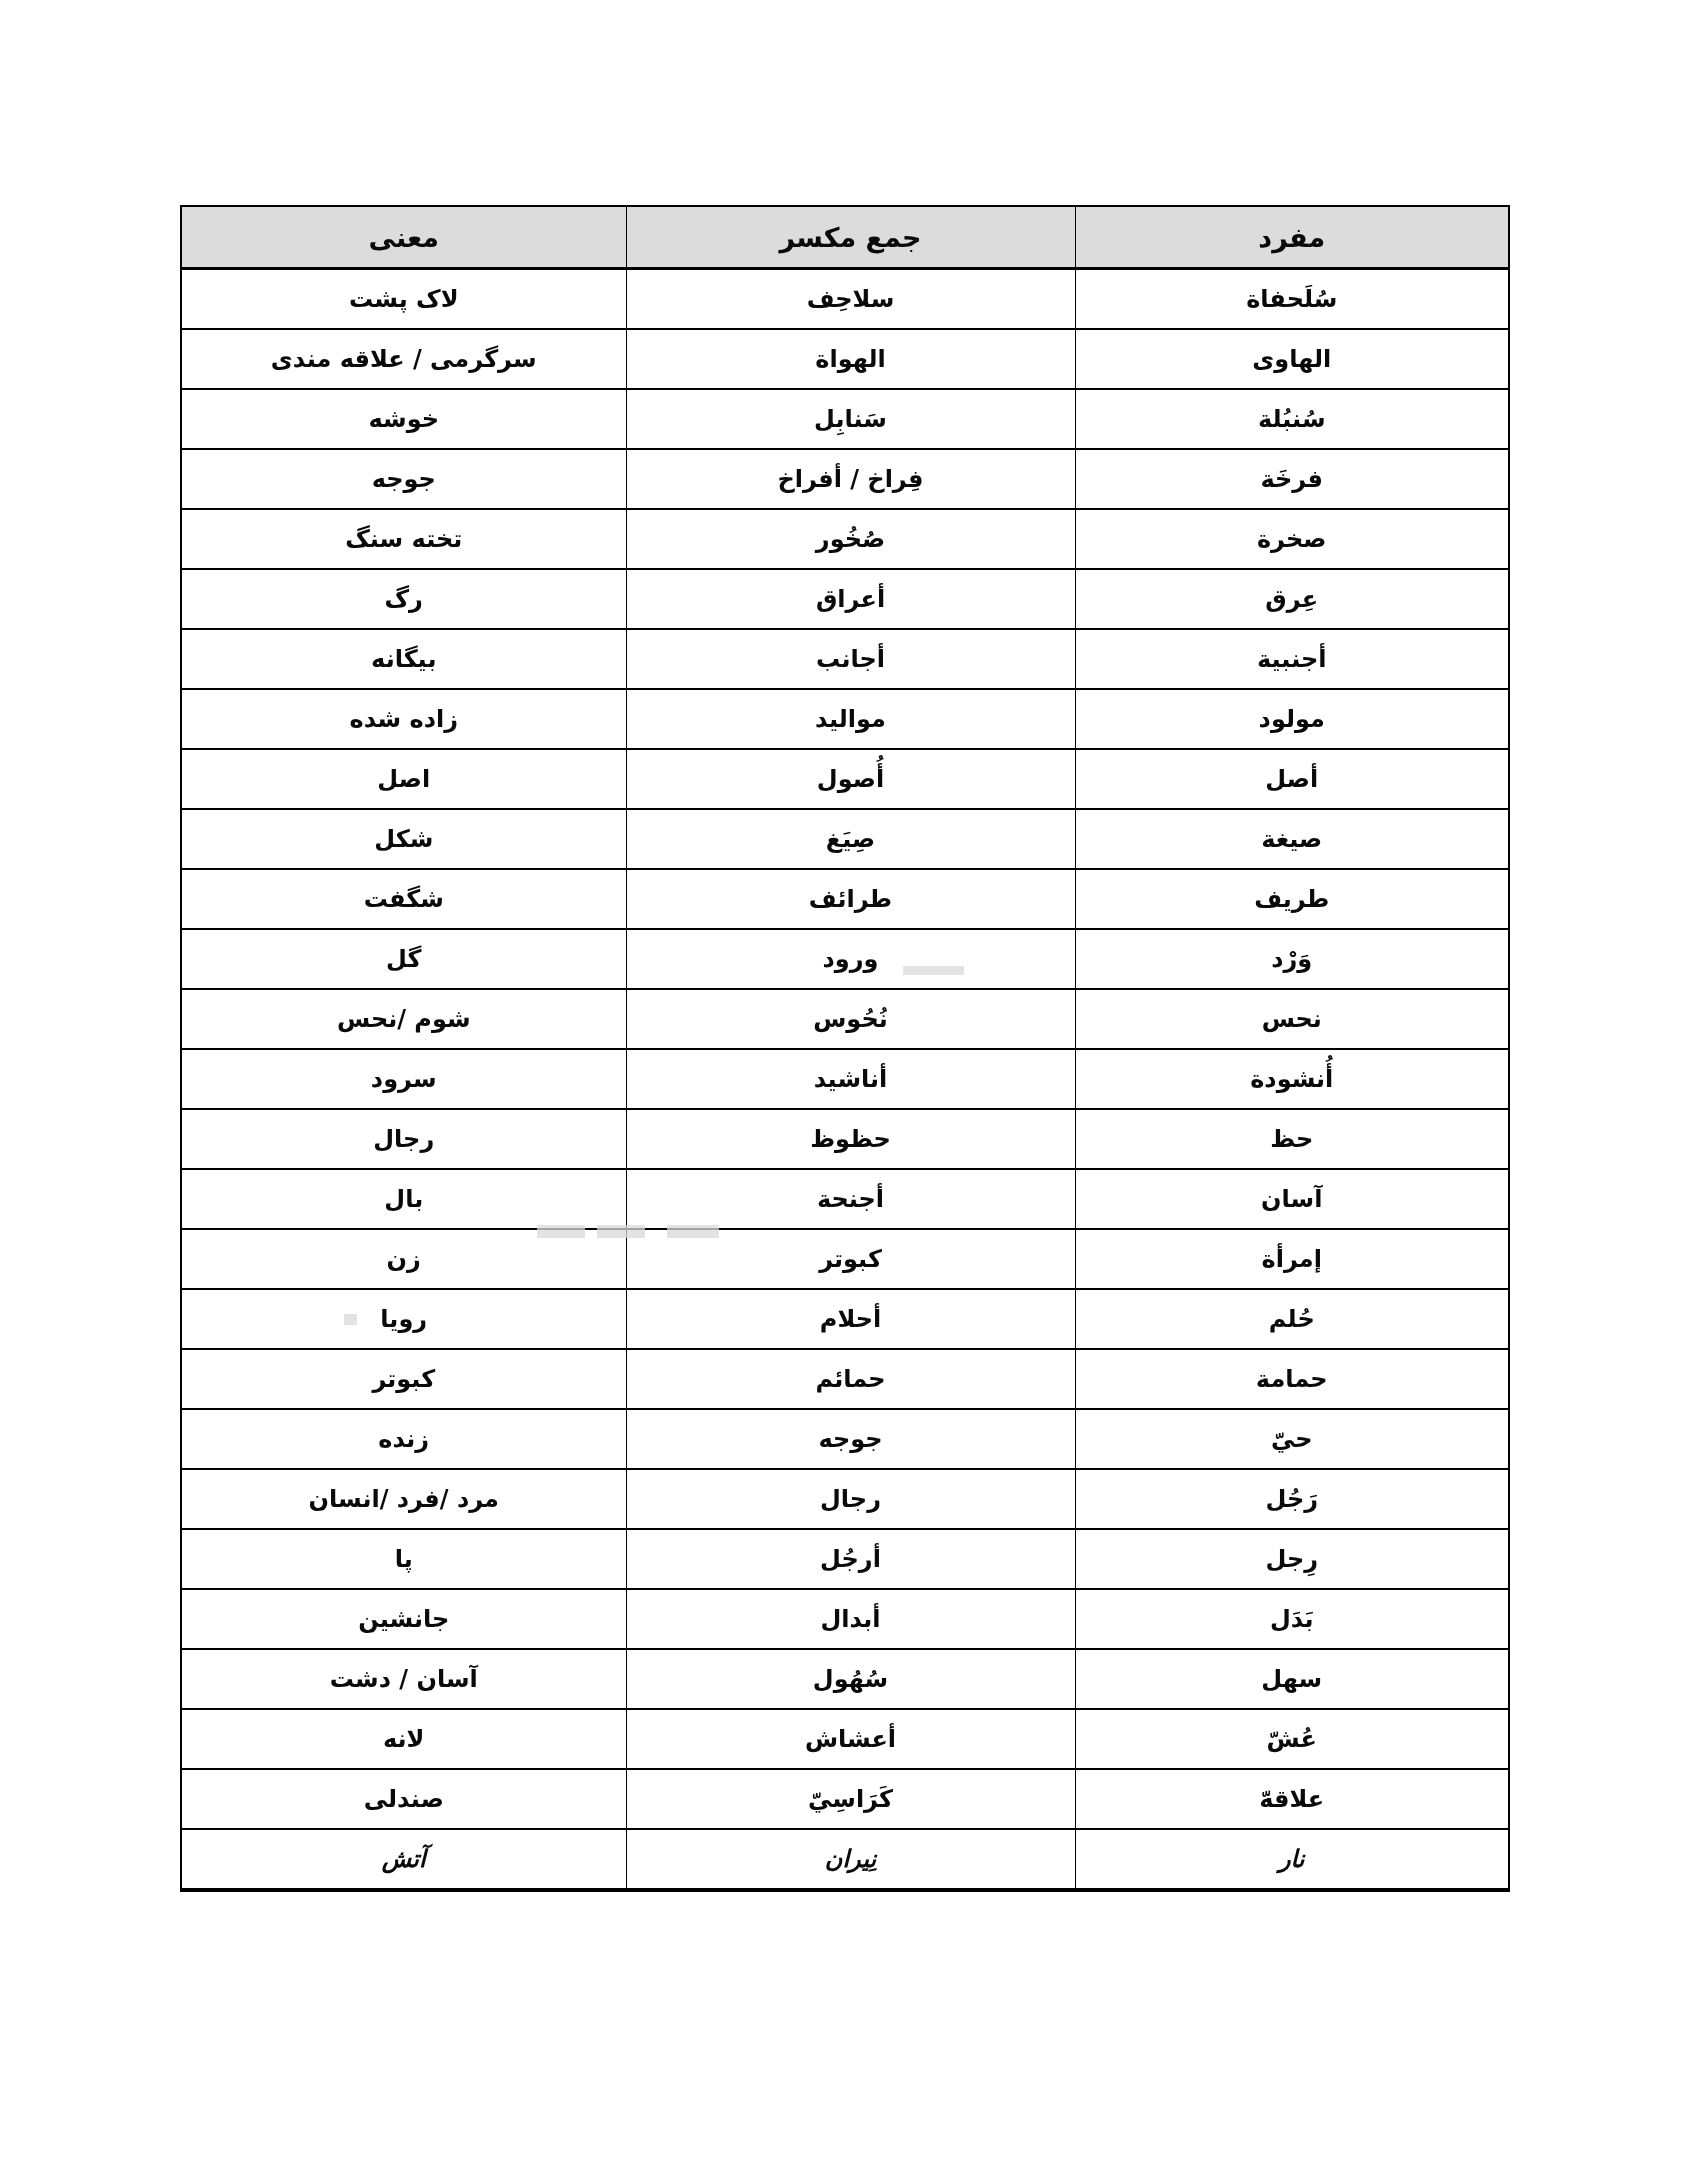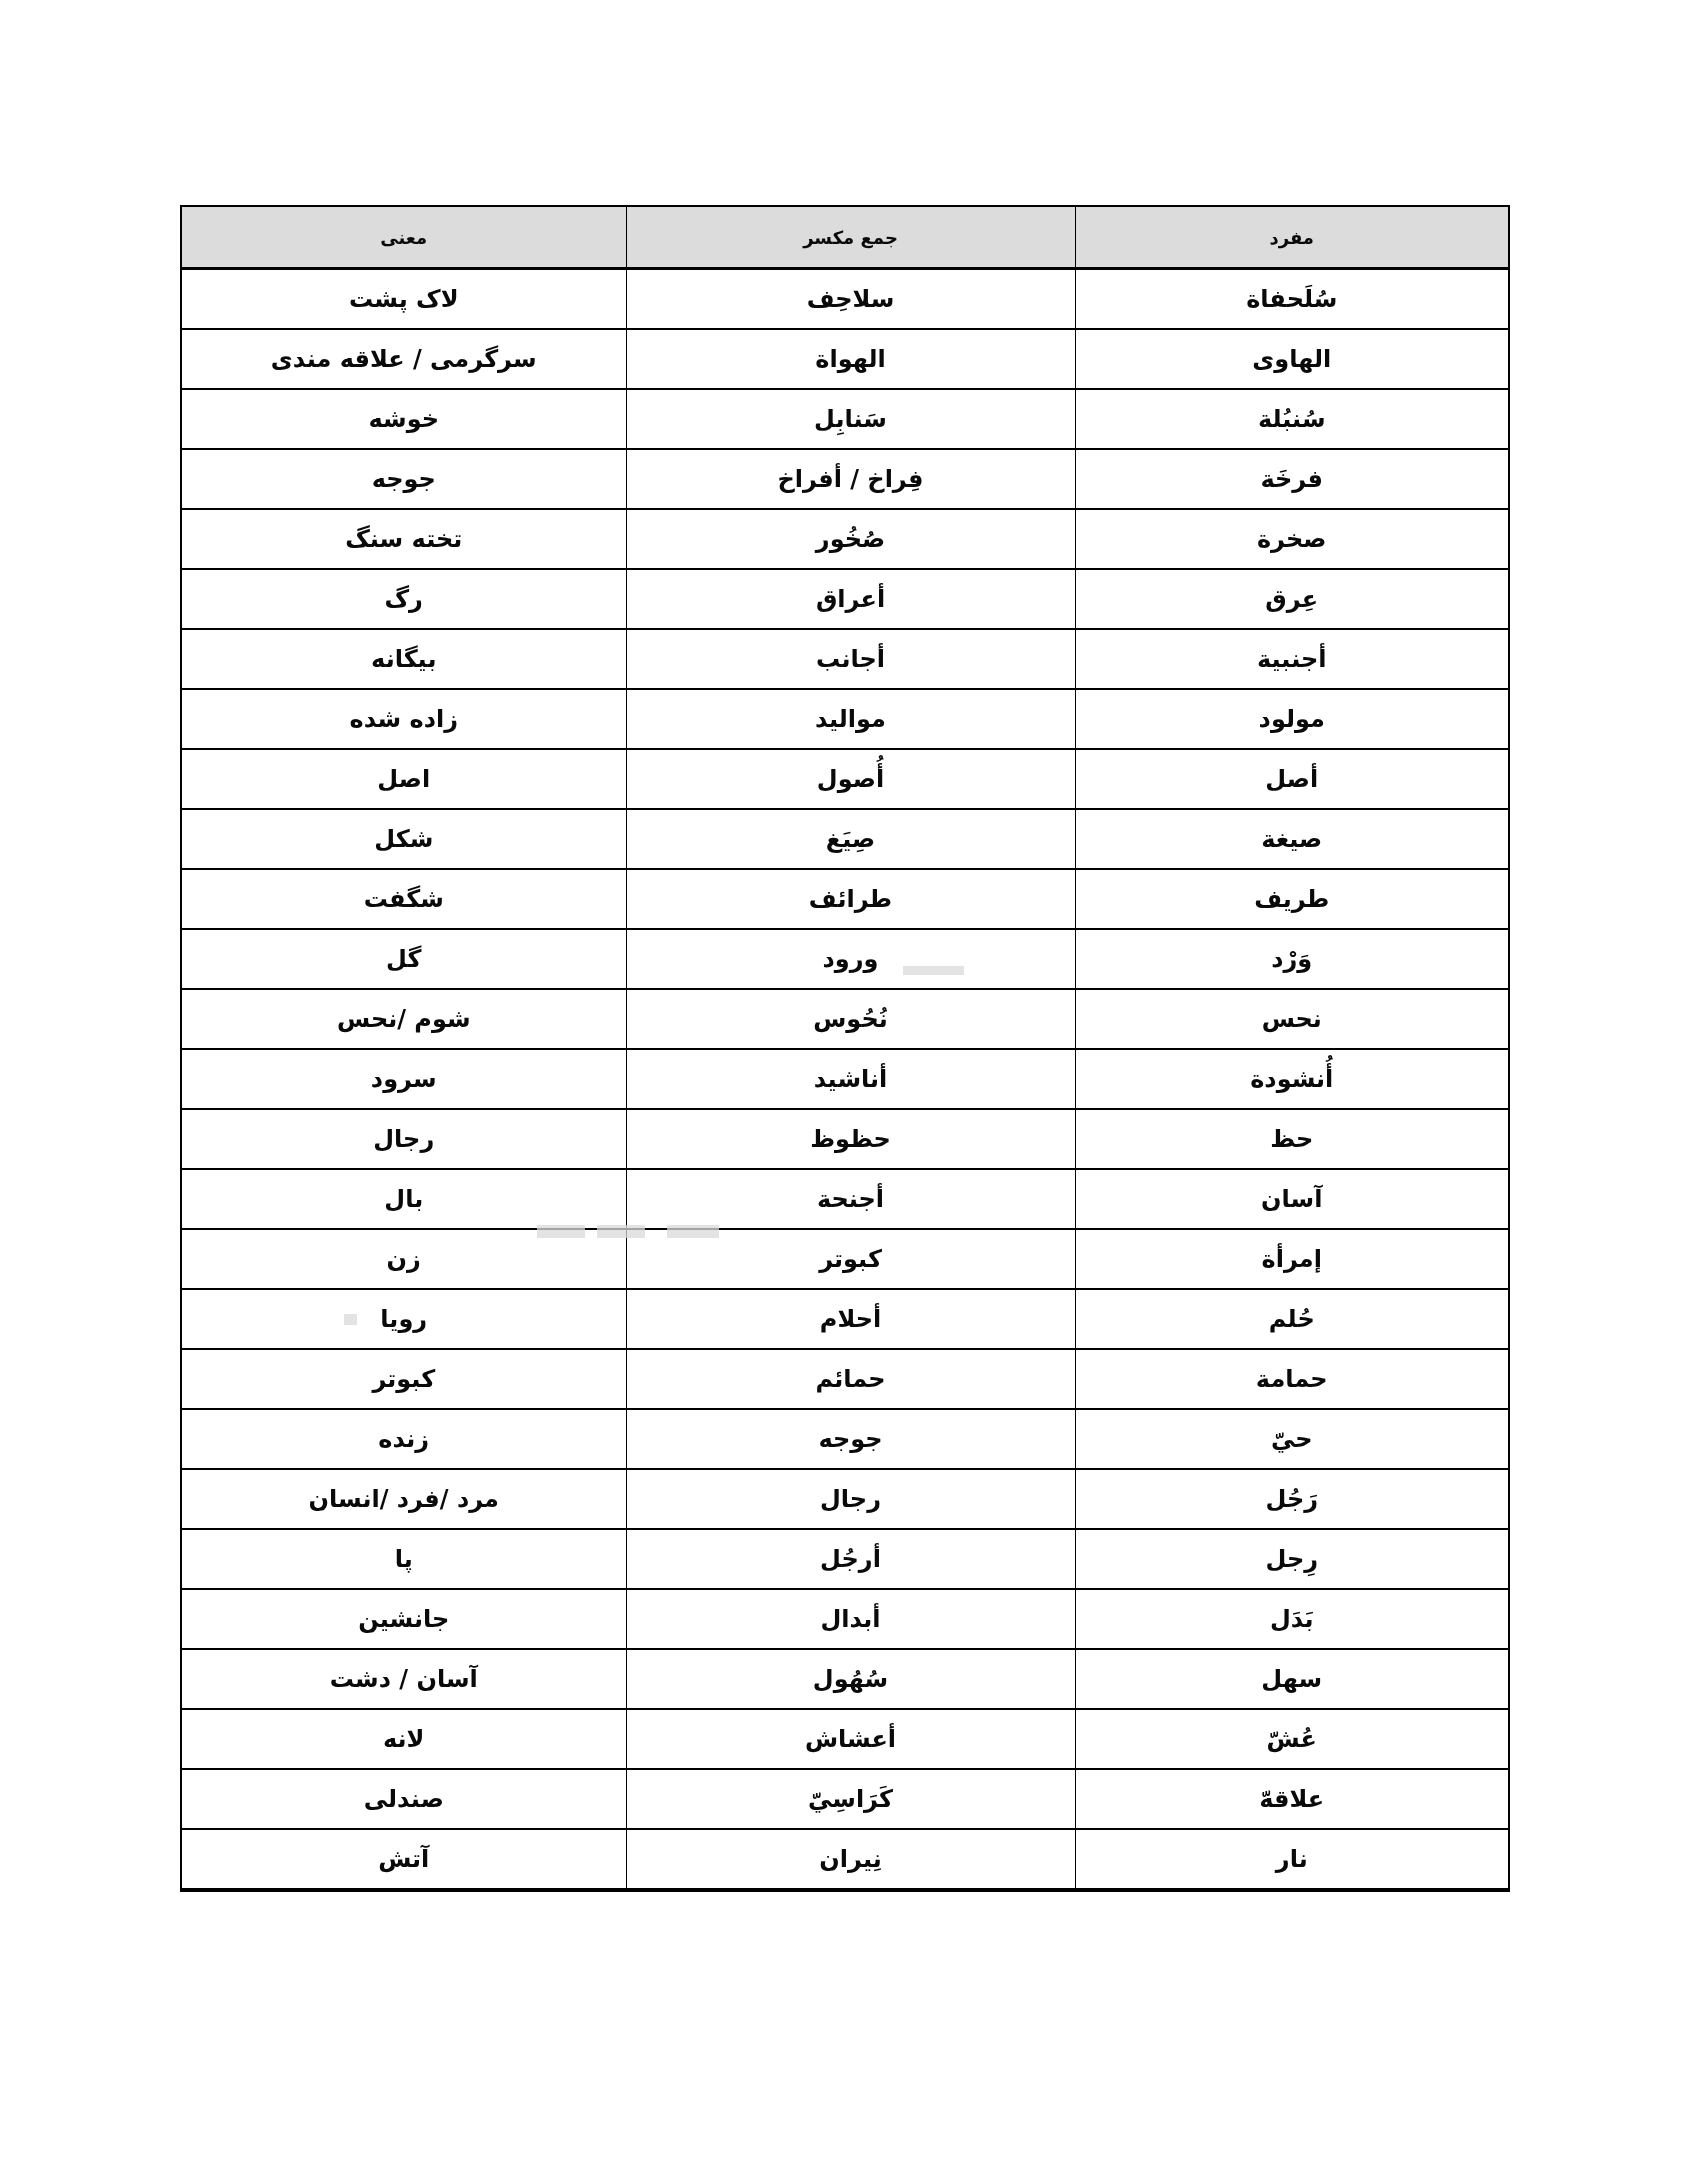--- a/index.html
+++ b/index.html
@@ -41,27 +41,28 @@
     font-weight:bold;
     font-size:24px;
     color:#0a0a0a;
     overflow:hidden;
     white-space:nowrap;
   }
   table.vocab thead th{
     height:60px;
     background:var(--header-bg);
     border-bottom-width:3.3px;
-    font-size:18px;
+    font-size:27px;
   }
   table.vocab tbody td{
     height:58px;
   }
   table.vocab tbody tr:last-child td{
     border-bottom-width:4px;
+    font-style:italic;
   }
   
   .smudge{
     position:absolute;
     background:var(--artifact-color);
     opacity:.75;
     pointer-events:none;
   }
 </style>
 </head>

